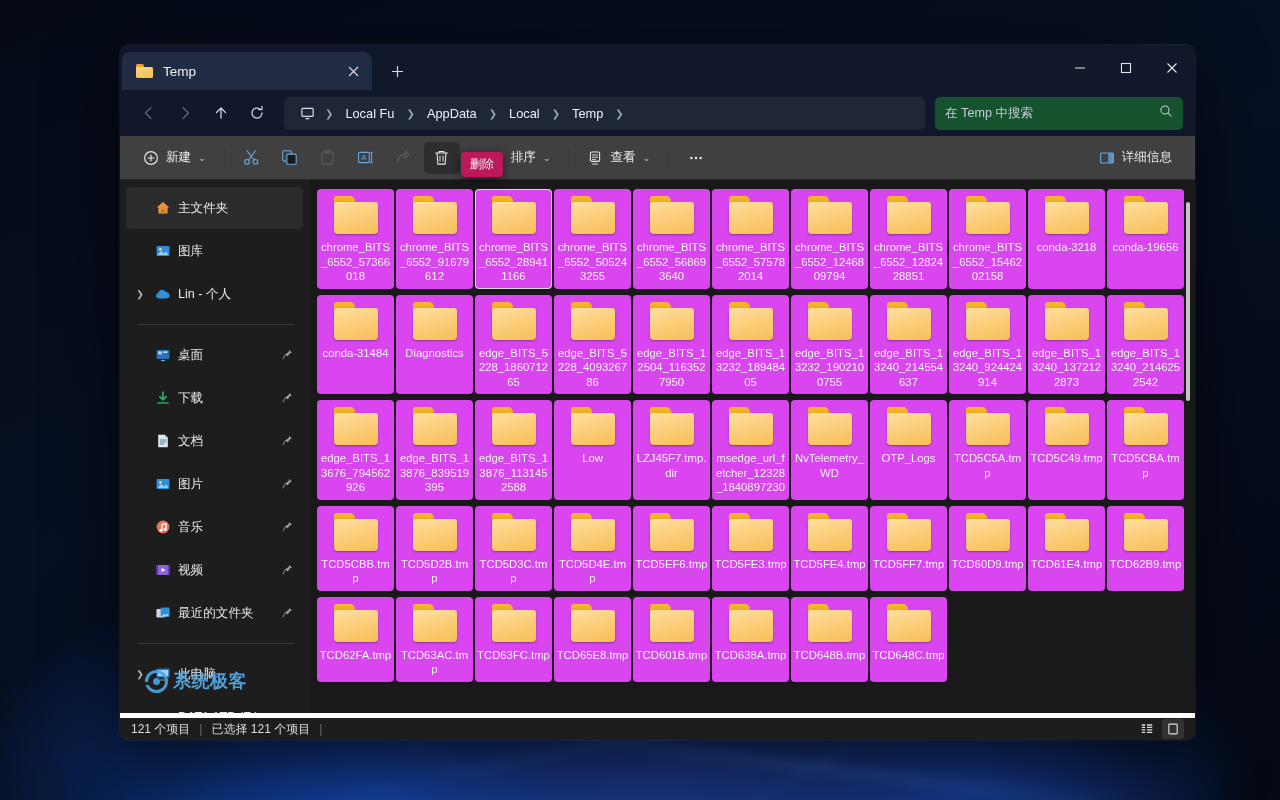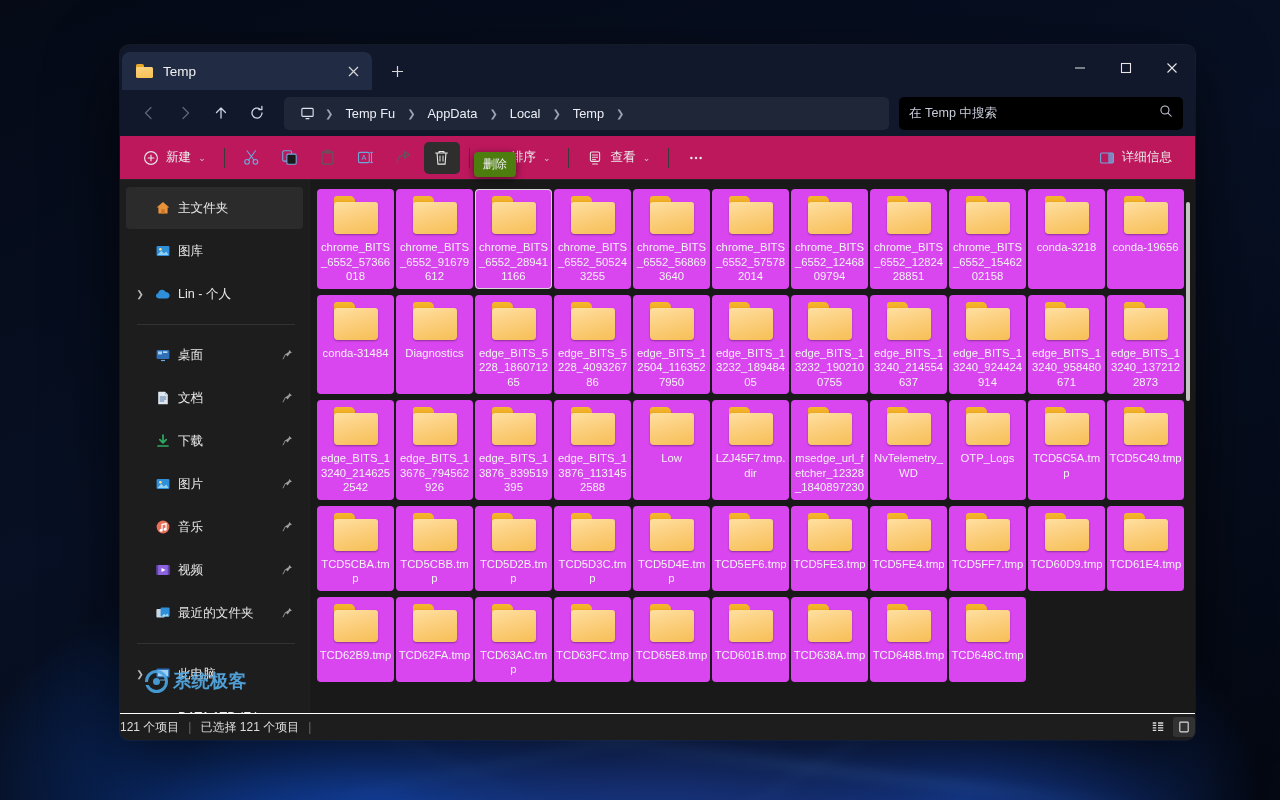--- a/index.html
+++ b/index.html
@@ -64,32 +64,32 @@
   }
   .navbtn.dim { color:#5e6579; }
   .crumbbar {
     flex:1; height:33px; margin-left:8px; background:#1e2638; border-radius:5px;
     display:flex; align-items:center; padding:0 10px; gap:2px; min-width:0;
   }
   .crumb-pc { width:26px; height:26px; display:flex; align-items:center; justify-content:center; color:#dfe3ee; }
   .crumb { color:#eceff6; font-size:12.8px; padding:3px 7px; border-radius:4px; white-space:nowrap; }
   .chev { color:#9aa2b6; font-size:10px; padding:0 3px; display:flex; align-items:center; }
   .searchbox {
-    width:284px; height:33px; margin-left:8px; background:#000000; border-radius:5px;
+    width:248px; height:33px; margin-left:8px; background:#14532d; border-radius:5px;
     display:flex; align-items:center; padding:0 10px;
   }
   .searchbox .ph { flex:1; color:#c7ccda; font-size:12.6px; }
   .tooltip {
-    position:absolute; left:354px; top:62px; background:#4d7c0f; color:#f0f0f0;
+    position:absolute; left:341px; top:62px; background:#be185d; color:#f0f0f0;
     font-size:12px; padding:4px 9px; border-radius:4px; box-shadow:0 2px 8px rgba(0,0,0,.55);
     z-index:20; white-space:nowrap;
   }
 
   
-  .cmdbar { height:44px; background:#be185d; display:flex; align-items:center; padding:0 14px; gap:2px; flex:0 0 44px; border-bottom:1px solid #262626;text-align:center; }
+  .cmdbar { height:44px; background:#404040; display:flex; align-items:center; padding:0 14px; gap:2px; flex:0 0 44px; border-bottom:1px solid #262626;text-align:center; }
   .cmd {
     height:32px; display:flex; align-items:center; gap:7px; padding:0 9px; border-radius:5px;
     color:#eaeaea; font-size:12.6px; white-space:nowrap;
   }
   .cmd.iconly { width:36px; justify-content:center; padding:0; }
   .cmd.active { background:#2e2e2e; }
   .cmd.disabled { color:#5b5b5b; }
   .sep { width:1px; height:20px; background:#3a3a3a; margin:0 7px; }
   .caret { font-size:9px; color:#c9c9c9; }
   .spacer { flex:1; }
@@ -131,22 +131,22 @@
   .ficon::after{content:"";position:absolute;left:2px;top:6px;width:44px;height:32px;background:linear-gradient(165deg,#ffe0a0 0%,#fcd183 38%,#f7bf55 100%);border-radius:3px 3px 4px 4px;box-shadow:0 1px 2px rgba(0,0,0,.35);}
   .fname {
     font-size:11.3px; line-height:14.5px; color:#f2f2f2; text-align:center;
     word-break:break-all; max-width:73px;
   }
   .vscroll { position:absolute; right:5px; top:8px; width:4px; height:528px; }
   .vthumb { position:absolute; top:14px; left:0; width:4px; height:199px; background:#c4c4c4; border-radius:2px; }
 
   
   .statusbar {
-    height:27px; flex:0 0 27px; background:#1d1d1d; border-top:1px solid #ffffff;
-    display:flex; align-items:center; padding:0 0; color:#dcdcdc; font-size:12px; gap:9px;
+    height:27px; flex:0 0 27px; background:#1d1d1d; border-top:5px solid #ffffff;
+    display:flex; align-items:center; padding:0 11px; color:#dcdcdc; font-size:12px; gap:9px;
   }
   .st-sep { color:#6b6b6b; }
   .viewtoggles { margin-left:auto; display:flex; gap:4px; align-items:center; }
   .vt { width:22px; height:20px; border-radius:3px; display:flex; align-items:center; justify-content:center; }
   .vt.on { background:#323232; }
 </style>
 </head>
 <body>
 
 <div class="wp">
@@ -217,21 +217,21 @@
     </div>
 
     <div class="crumbbar">
       <span class="crumb-pc">
         <svg width="15" height="15" viewBox="0 0 16 16">
             <rect x="2" y="2.5" width="12" height="8.5" rx="1" stroke="currentColor" stroke-width="1.2" fill="none"></rect>
             <path d="M6 13.5 H10" stroke="currentColor" stroke-width="1.2"></path>
           </svg>
       </span>
       <span class="chev">❯</span>
-      <span class="crumb">Temp Fu</span>
+      <span class="crumb">Local Fu</span>
       <span class="chev">❯</span>
       <span class="crumb">AppData</span>
       <span class="chev">❯</span>
       <span class="crumb">Local</span>
       <span class="chev">❯</span>
       <span class="crumb">Temp</span>
       <span class="chev">❯</span>
     </div>
 
     <div class="searchbox">
@@ -387,49 +387,49 @@
             <span class="sb-lbl">桌面</span>
             <span class="pin"><svg width="11" height="11" viewBox="0 0 16 16">
                 <path d="M10.5 1.6 L14.4 5.5 L11.6 6.3 L8.2 11 L5 7.8 L9.7 4.4 Z" fill="#b7b7b7"></path>
                 <path d="M5 7.8 L1.6 14.4" stroke="#b7b7b7" stroke-width="1.3" stroke-linecap="round"></path>
               </svg></span>
           </div>
           <div class="sb-item">
             <span class="sb-exp"></span>
             <span class="sb-ic">
               <svg width="16" height="16" viewBox="0 0 16 16">
+                <path d="M8 2 V9.5 M4.8 6.6 L8 9.8 L11.2 6.6" stroke="#2faa63" stroke-width="1.7" fill="none" stroke-linecap="round" stroke-linejoin="round"></path>
+                <path d="M3 13 H13" stroke="#2faa63" stroke-width="1.7" stroke-linecap="round"></path>
+              </svg>
+            </span>
+            <span class="sb-lbl">下载</span>
+            <span class="pin"><svg width="11" height="11" viewBox="0 0 16 16">
+                <path d="M10.5 1.6 L14.4 5.5 L11.6 6.3 L8.2 11 L5 7.8 L9.7 4.4 Z" fill="#b7b7b7"></path>
+                <path d="M5 7.8 L1.6 14.4" stroke="#b7b7b7" stroke-width="1.3" stroke-linecap="round"></path>
+              </svg></span>
+          </div>
+          <div class="sb-item">
+            <span class="sb-exp"></span>
+            <span class="sb-ic">
+              <svg width="16" height="16" viewBox="0 0 16 16">
                 <path d="M3.2 1.8 H10 L12.8 4.6 V14.2 H3.2 Z" fill="#dfe7f0"></path>
                 <path d="M10 1.8 V4.6 H12.8" fill="#9fb3c8"></path>
                 <path d="M4.8 7 H11.2 M4.8 9 H11.2 M4.8 11 H9.2" stroke="#5a7fa6" stroke-width="1"></path>
               </svg>
             </span>
             <span class="sb-lbl">文档</span>
             <span class="pin"><svg width="11" height="11" viewBox="0 0 16 16">
                 <path d="M10.5 1.6 L14.4 5.5 L11.6 6.3 L8.2 11 L5 7.8 L9.7 4.4 Z" fill="#b7b7b7"></path>
                 <path d="M5 7.8 L1.6 14.4" stroke="#b7b7b7" stroke-width="1.3" stroke-linecap="round"></path>
               </svg></span>
           </div>
           <div class="sb-item">
             <span class="sb-exp"></span>
             <span class="sb-ic">
               <svg width="16" height="16" viewBox="0 0 16 16">
-                <path d="M8 2 V9.5 M4.8 6.6 L8 9.8 L11.2 6.6" stroke="#2faa63" stroke-width="1.7" fill="none" stroke-linecap="round" stroke-linejoin="round"></path>
-                <path d="M3 13 H13" stroke="#2faa63" stroke-width="1.7" stroke-linecap="round"></path>
-              </svg>
-            </span>
-            <span class="sb-lbl">下载</span>
-            <span class="pin"><svg width="11" height="11" viewBox="0 0 16 16">
-                <path d="M10.5 1.6 L14.4 5.5 L11.6 6.3 L8.2 11 L5 7.8 L9.7 4.4 Z" fill="#b7b7b7"></path>
-                <path d="M5 7.8 L1.6 14.4" stroke="#b7b7b7" stroke-width="1.3" stroke-linecap="round"></path>
-              </svg></span>
-          </div>
-          <div class="sb-item">
-            <span class="sb-exp"></span>
-            <span class="sb-ic">
-              <svg width="16" height="16" viewBox="0 0 16 16">
                 <rect x="1.6" y="3" width="12.8" height="10" rx="1.2" fill="#2f8fd8"></rect>
                 <circle cx="5.4" cy="6.2" r="1.3" fill="#ffe08a"></circle>
                 <path d="M2.4 12 L6.3 7.8 L9 10.6 L11.2 8.6 L13.6 12 Z" fill="#8fd0f5"></path>
               </svg>
             </span>
             <span class="sb-lbl">图片</span>
             <span class="pin"><svg width="11" height="11" viewBox="0 0 16 16">
                 <path d="M10.5 1.6 L14.4 5.5 L11.6 6.3 L8.2 11 L5 7.8 L9.7 4.4 Z" fill="#b7b7b7"></path>
                 <path d="M5 7.8 L1.6 14.4" stroke="#b7b7b7" stroke-width="1.3" stroke-linecap="round"></path>
               </svg></span>
@@ -598,24 +598,20 @@
             <div class="ficon"></div>
             <div class="fname">edge_BITS_13232_1902100755</div>
           </div>
           <div class="tile">
             <div class="ficon"></div>
             <div class="fname">edge_BITS_13240_214554637</div>
           </div>
           <div class="tile">
             <div class="ficon"></div>
             <div class="fname">edge_BITS_13240_924424914</div>
-          </div>
-          <div class="tile">
-            <div class="ficon"></div>
-            <div class="fname">edge_BITS_13240_958480671</div>
           </div>
           <div class="tile">
             <div class="ficon"></div>
             <div class="fname">edge_BITS_13240_1372122873</div>
           </div>
           <div class="tile">
             <div class="ficon"></div>
             <div class="fname">edge_BITS_13240_2146252542</div>
           </div>
           <div class="tile">

